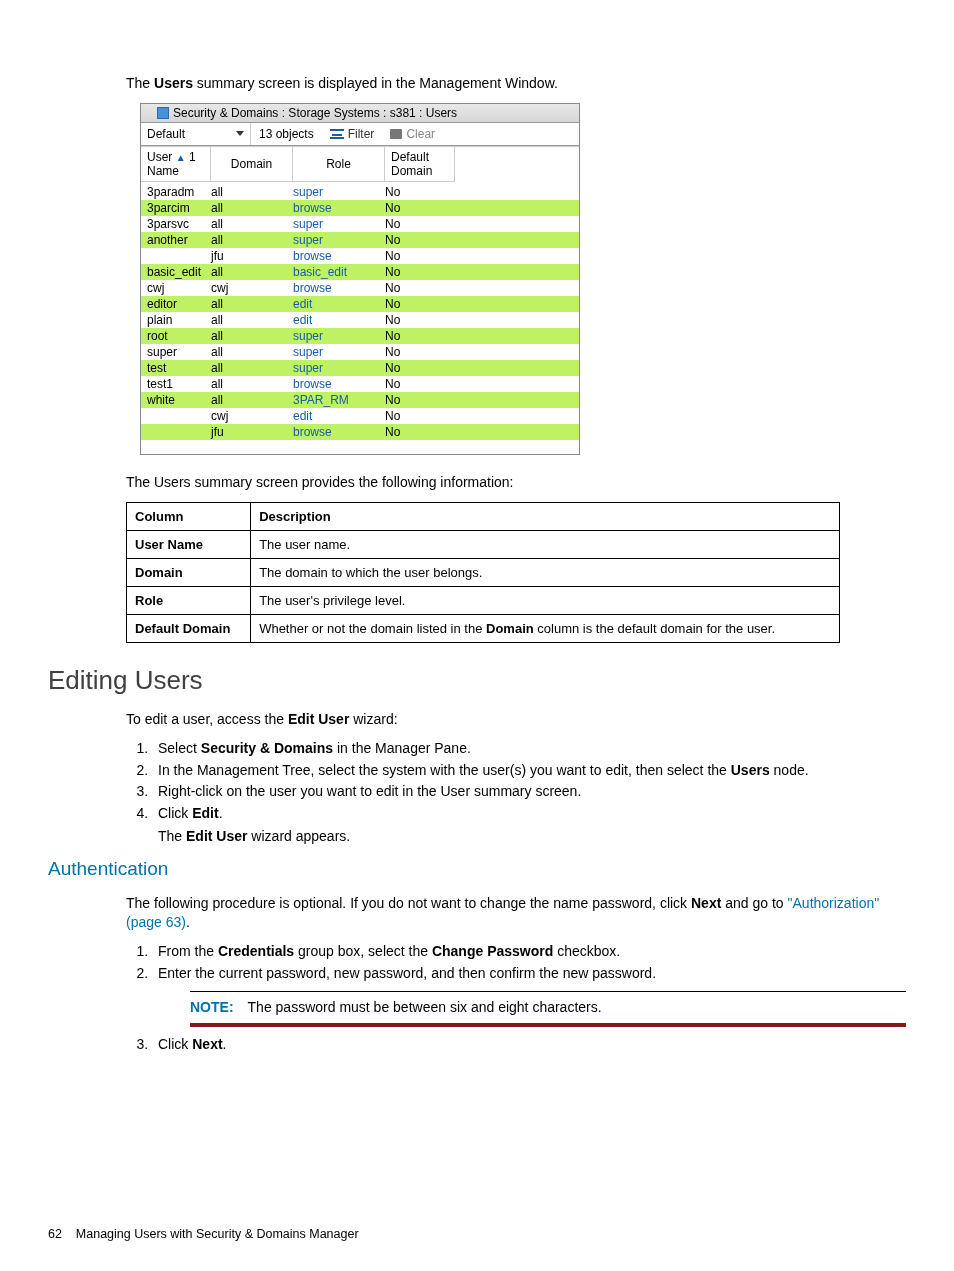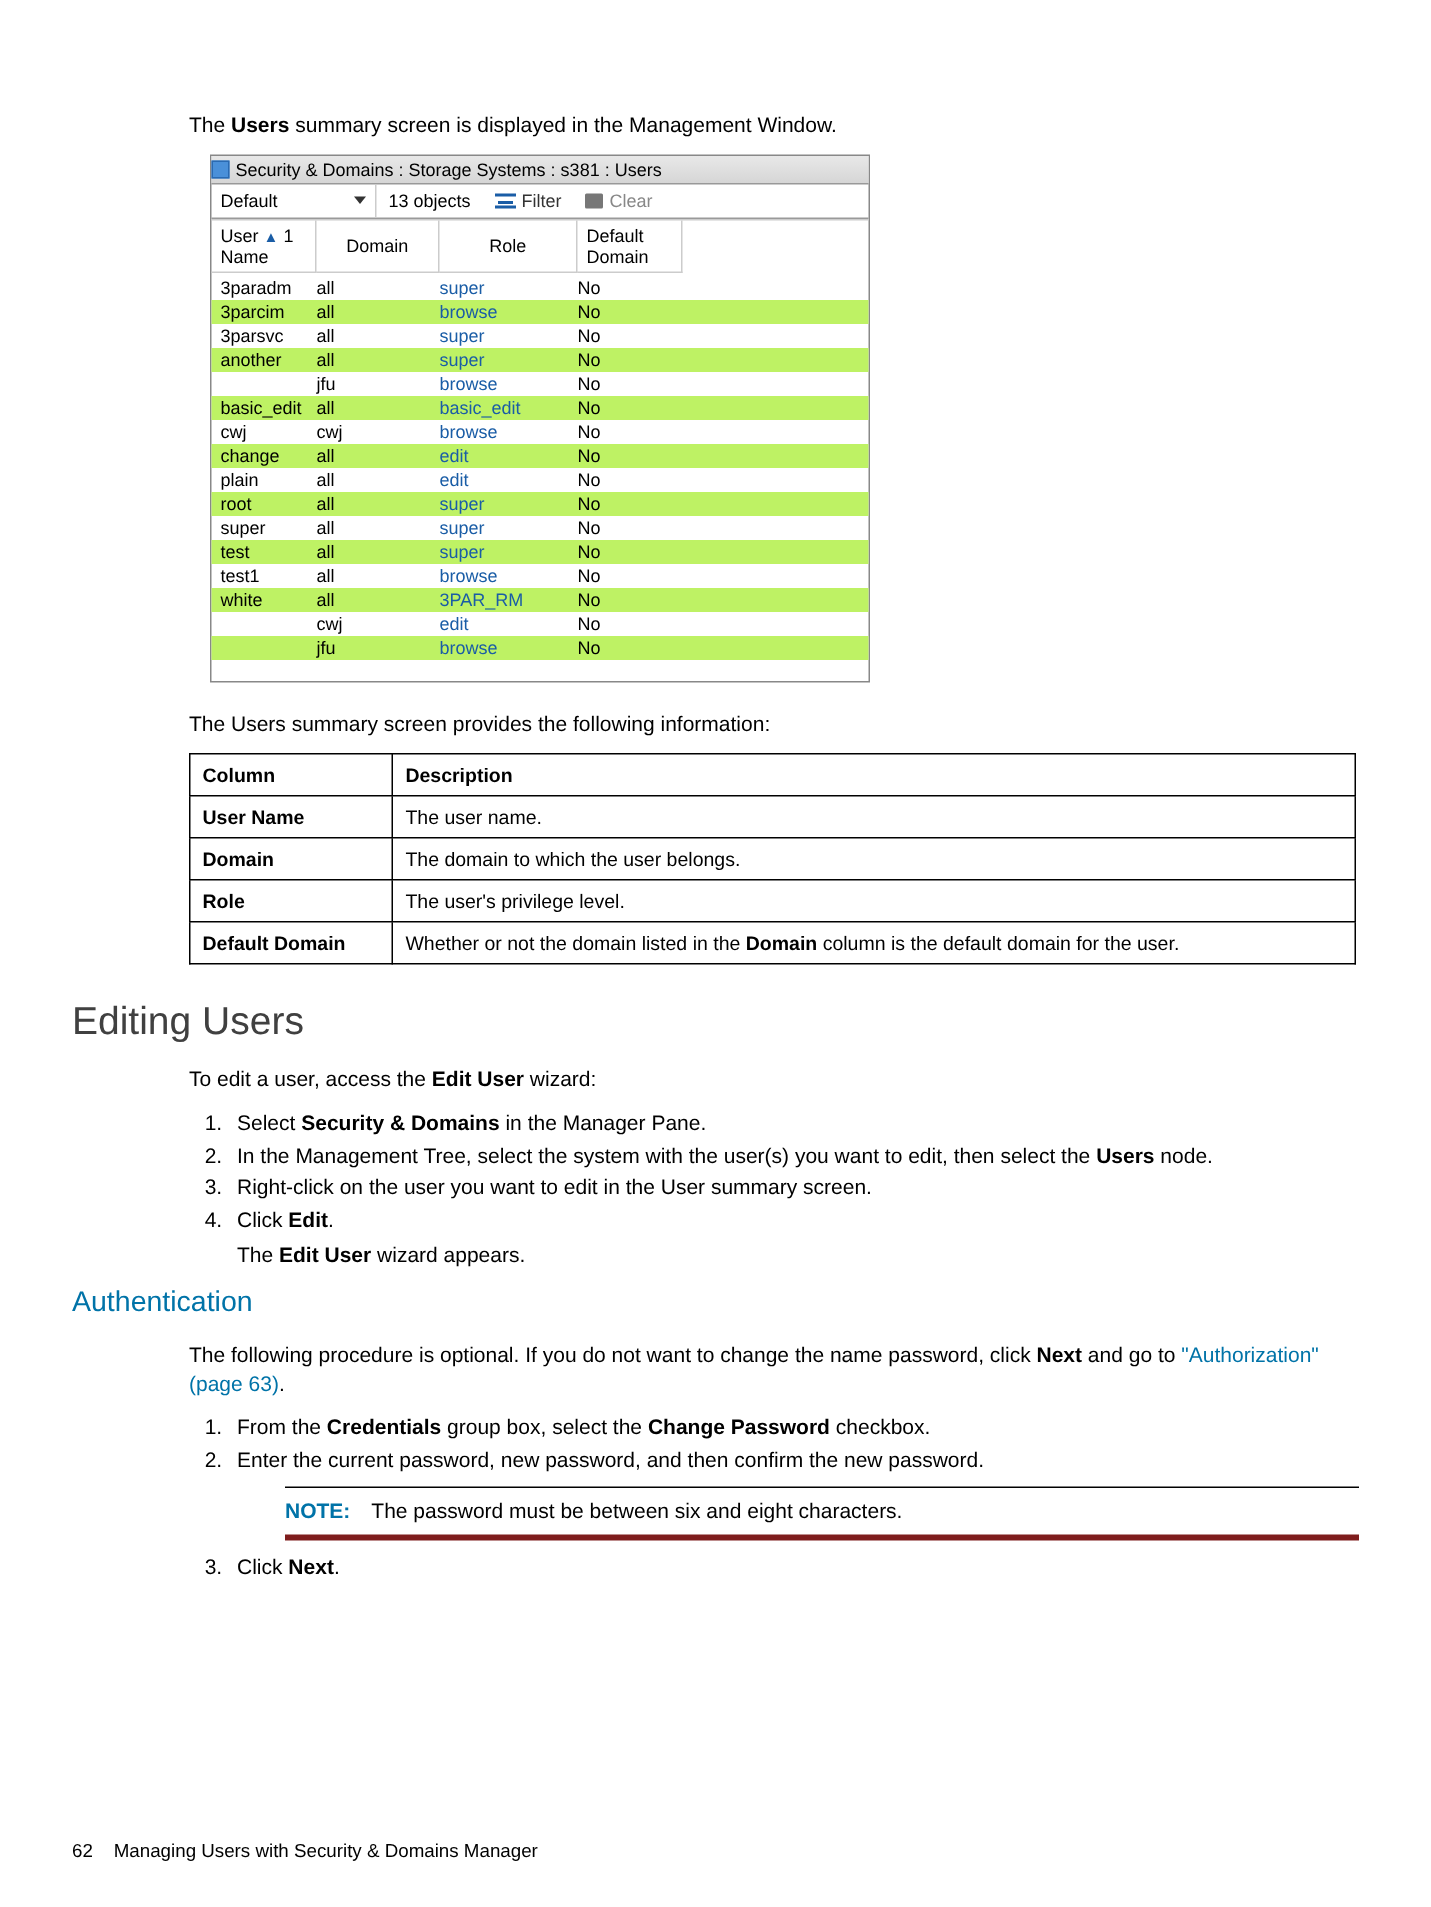--- a/index.html
+++ b/index.html
@@ -1,39 +1,39 @@
 <!DOCTYPE html>
 <html><head>
 <meta charset="utf-8">
 <style>
   * { box-sizing: border-box; }
   body { margin:0; padding:0; background:#fff; font-family:Arial,Helvetica,sans-serif; color:#000; }
   .page { width:954px; min-height:1271px; margin:0 auto; padding:60px 48px 30px 48px; position:relative; font-size:14px; }
   .body-text { margin-left:78px; margin-bottom:10px; line-height:1.35; }
 
   .app-window { width:440px; margin:10px 0 18px 92px; border:1px solid #888; background:#fff; font-family:Tahoma,Arial,sans-serif; font-size:12px; }
-  .app-title { background:linear-gradient(#e8e8e8,#d6d6d6); border-bottom:1px solid #999; padding:2px 0; display:flex; align-items:center; gap:4px; font-size:12px; }
+  .app-title { background:linear-gradient(#e8e8e8,#d6d6d6); border-bottom:1px solid #999; padding:2px 16px; display:flex; align-items:center; gap:4px; font-size:12px; }
   .app-icon { width:12px; height:12px; display:inline-block; background:#4a90d9; border:1px solid #2a6ab2; }
   .toolbar { display:flex; align-items:center; border-bottom:1px solid #999; padding:0; }
   .combo { display:flex; align-items:center; justify-content:space-between; width:110px; height:22px; border-right:1px solid #ccc; padding:0 6px; }
   .arrow-down { width:0;height:0;border-left:4px solid transparent;border-right:4px solid transparent;border-top:5px solid #333; }
   .obj-count { padding:0 8px; }
   .tool-btn { display:flex; align-items:center; gap:4px; padding:0 8px; color:#333; }
   .filter-ico { width:14px;height:10px;display:inline-block;border-top:2px solid #1a5da6;border-bottom:2px solid #1a5da6;position:relative; }
   .filter-ico::after{content:"";position:absolute;top:3px;left:2px;width:10px;height:2px;background:#1a5da6;}
   .clear-ico { width:12px;height:10px;display:inline-block;background:#777;border-radius:1px; }
   .grid-head { display:flex; border-top:1px solid #ccc; }
   .gh-cell { border-right:1px solid #ccc; border-bottom:1px solid #ccc; padding:3px 6px; font-size:12px; }
   .sort-glyph { color:#1a5da6; font-size:10px; }
   .grid-body { padding:2px 0 14px; }
   .row { display:flex; padding:0 0 0 0; height:16px; line-height:16px; }
   .row.alt { background:#bef264; }
   .c-user{width:70px;padding-left:6px;} .c-dom{width:82px;} .c-role{width:92px;color:#1a5da6;} .c-def{width:70px;}
 
-  .info-table { width:778px; margin-left:78px; border-collapse:collapse; font-size:13px; margin-top:8px; margin-bottom:22px; }
+  .info-table { width:714px; margin-left:78px; border-collapse:collapse; font-size:13px; margin-top:8px; margin-bottom:22px; }
   .info-table td, .info-table th { border:1px solid #000; padding:6px 8px; text-align:left; vertical-align:top; }
   .info-table th { font-weight:bold; background:#fff; }
 
   h2.section { font-family:Arial,sans-serif; font-weight:400; font-size:26px; color:#404040; margin:14px 0 4px 0; }
   h3.subsection { font-family:Arial,sans-serif; font-weight:400; font-size:19px; color:#0073a8; margin:12px 0 4px 0; }
   .steps { margin:4px 0 4px 104px; padding:0; list-style:decimal; }
   .steps li { margin-bottom:3px; padding-left:6px; line-height:1.35; }
   .sub-para { margin:4px 0 8px 32px; }
   .link { color:#0073a8; }
   .note-block { margin:8px 0 8px 32px; border-top:1px solid #000; border-bottom:4px solid #7f1d1d; padding:6px 0; }
@@ -112,21 +112,21 @@
           <div class="c-role">basic_edit</div>
           <div class="c-def">No</div>
         </div>
         <div class="row">
           <div class="c-user">cwj</div>
           <div class="c-dom">cwj</div>
           <div class="c-role">browse</div>
           <div class="c-def">No</div>
         </div>
         <div class="row alt">
-          <div class="c-user">change</div>
+          <div class="c-user">editor</div>
           <div class="c-dom">all</div>
           <div class="c-role">edit</div>
           <div class="c-def">No</div>
         </div>
         <div class="row">
           <div class="c-user">plain</div>
           <div class="c-dom">all</div>
           <div class="c-role">edit</div>
           <div class="c-def">No</div>
         </div>

